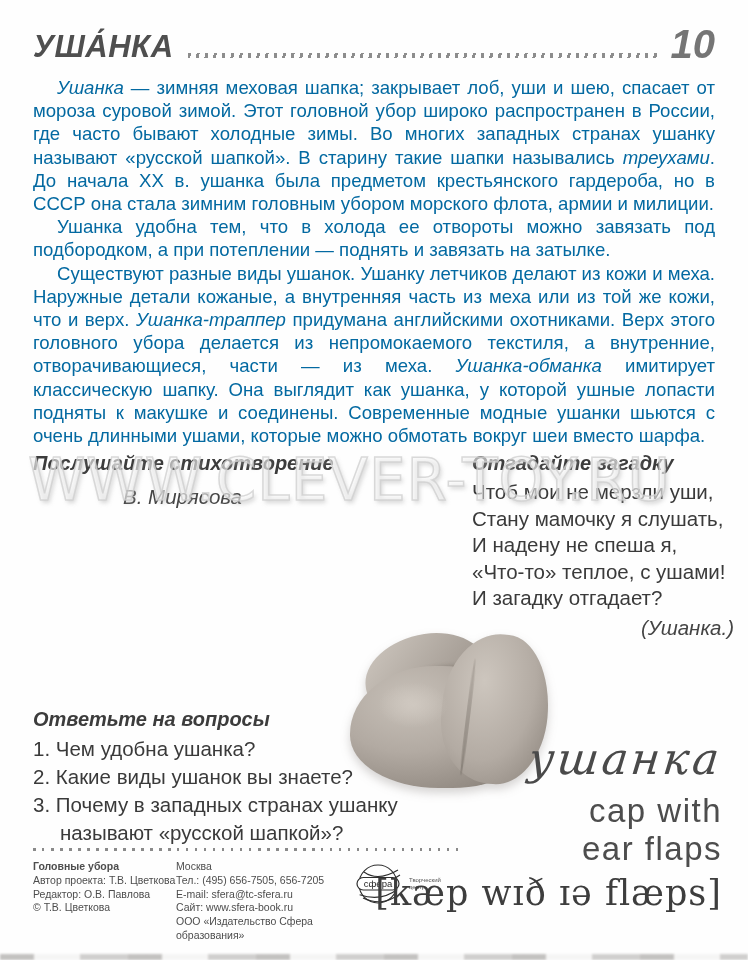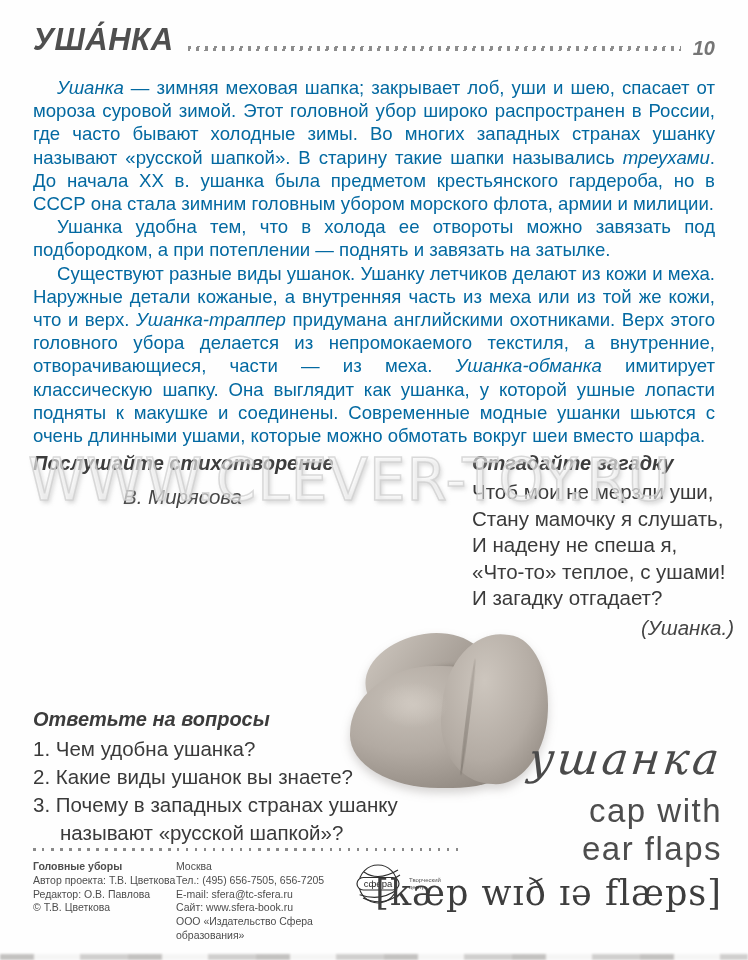--- a/index.html
+++ b/index.html
@@ -8,21 +8,21 @@
     background:#fefefe;overflow:hidden;
     font-family:"Liberation Sans",sans-serif;color:#333;
   }
   .it{font-style:italic;}
 
   
   .header{position:absolute;top:22px;left:33px;width:682px;display:flex;align-items:flex-end;}
   .page-title{font-size:31px;font-weight:bold;font-style:italic;color:#4f4f4f;letter-spacing:.5px;white-space:nowrap;}
   .leader{flex:1;height:5px;margin:0 12px 7px 14px;
     background:repeating-linear-gradient(100deg,#8d8d8d 0 3px,transparent 3px 8.5px);}
-  .page-number{font-size:20px;font-style:italic;font-weight:bold;color:#757575;margin-bottom:-2px;}
+  .page-number{font-size:40px;font-style:italic;font-weight:bold;color:#757575;margin-bottom:-2px;}
 
   
   .intro{position:absolute;top:76px;left:33px;width:682px;}
   .intro p{margin:0;font-size:18.6px;line-height:23.2px;text-align:justify;text-indent:24px;color:#0369a1;}
 
   
   .col-head{font-size:20px;font-weight:bold;font-style:italic;color:#3c3c3c;margin-bottom:4px;}
   .poem{position:absolute;top:452px;left:33px;width:392px;}
   .poem-line,.riddle-line{font-size:20.5px;line-height:26.5px;color:#3a3a3a;}
   .poem-author{font-size:20.5px;font-style:italic;color:#444;margin-top:10px;padding-left:90px;}
@@ -140,21 +140,21 @@
     <div class="vocab-ru">ушанка</div>
     <div class="vocab-en">cap with</div>
     <div class="vocab-en">ear flaps</div>
     <div class="vocab-tr">[kæp wɪð ɪə flæps]</div>
   </div>
 
   <div class="footer">
     <div class="footer-dots"></div>
     <div class="footer-cols">
       <div class="footer-col footer-col-left">
-        <div class="footer-series">Головные уборы</div>
+        <div class="footer-series">Головные убора</div>
         <div>
             <div>Автор проекта: Т.В. Цветкова</div>
             <div>Редактор: О.В. Павлова</div>
             <div>© Т.В. Цветкова</div>
           </div>
       </div>
       <div class="footer-col footer-col-mid">
           <div>Москва</div>
           <div>Тел.: (495) 656-7505, 656-7205</div>
           <div>E-mail: sfera@tc-sfera.ru</div>

